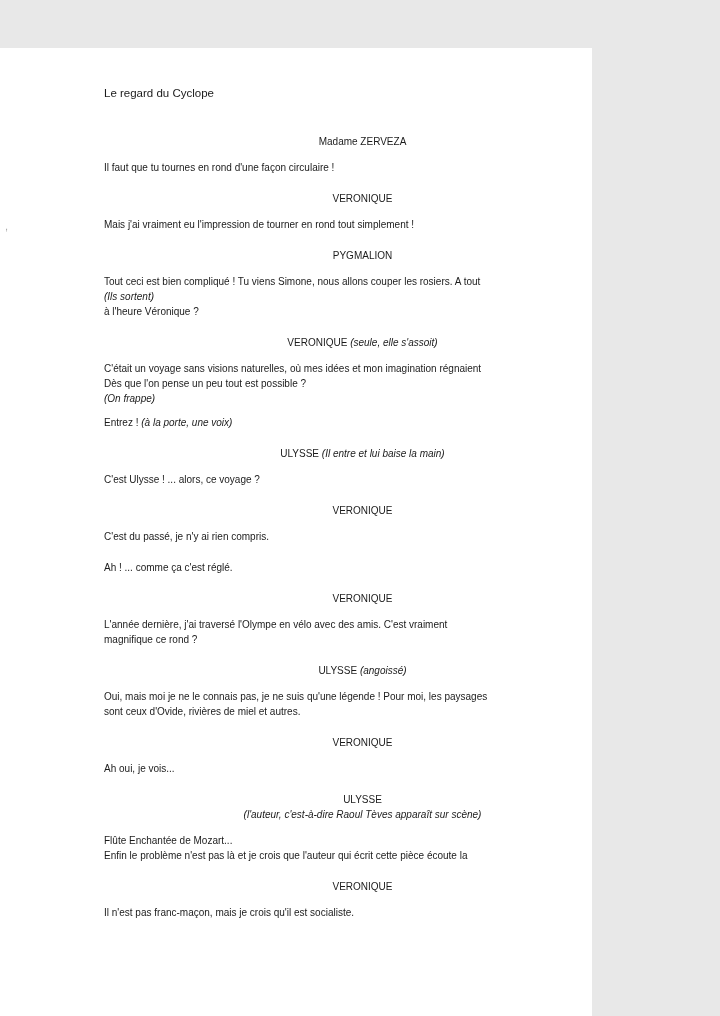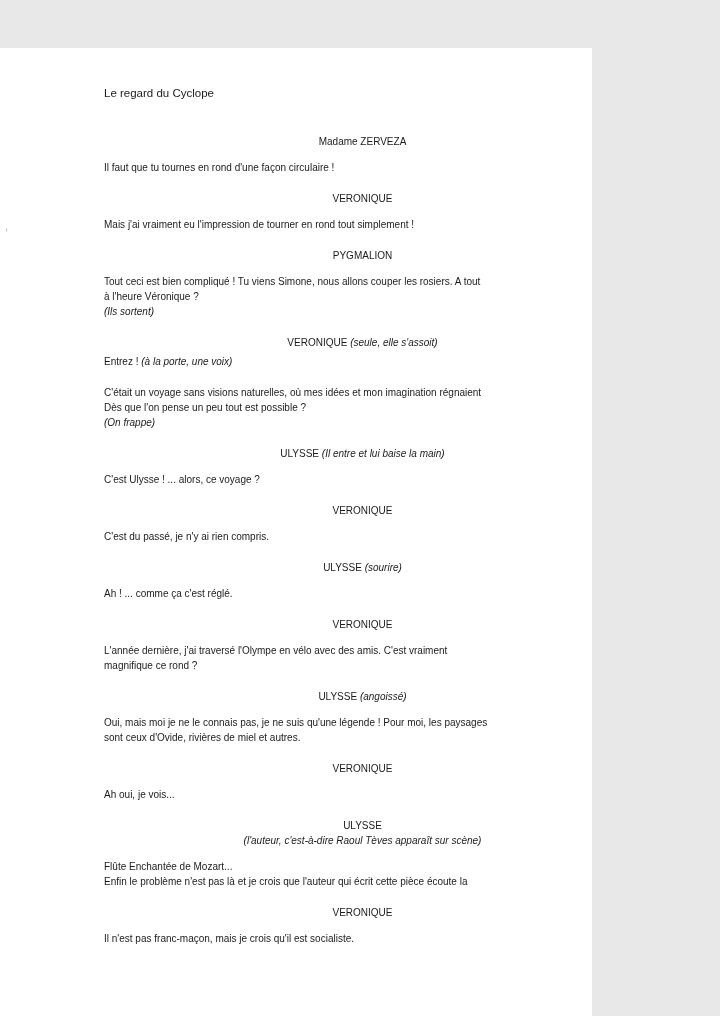--- a/index.html
+++ b/index.html
@@ -77,48 +77,45 @@
         <div class="line"><span>VERONIQUE</span></div>
       </div>
       <div class="speech">
         <div class="line"><span>Mais j'ai vraiment eu l'impression de tourner en rond tout simplement !</span></div>
       </div>
       <div class="cue">
         <div class="line"><span>PYGMALION</span></div>
       </div>
       <div class="speech">
         <div class="line"><span>Tout ceci est bien compliqué ! Tu viens Simone, nous allons couper les rosiers. A tout</span></div>
+        <div class="line"><em>(Ils sortent)</em></div>
         <div class="line"><span>à l'heure Véronique ?</span></div>
-        <div class="line"><em>(Ils sortent)</em></div>
       </div>
       <div class="cue">
         <div class="line"><span>VERONIQUE</span> <em>(seule, elle s'assoit)</em></div>
-      </div>
-      <div class="speech tight">
-        <div class="line"><span>Entrez ! </span><em>(à la porte, une voix)</em></div>
       </div>
       <div class="speech">
         <div class="line"><span>C'était un voyage sans visions naturelles, où mes idées et mon imagination régnaient</span></div>
         <div class="line"><span>Dès que l'on pense un peu tout est possible ?</span></div>
         <div class="line"><em>(On frappe)</em></div>
+      </div>
+      <div class="speech tight">
+        <div class="line"><span>Entrez ! </span><em>(à la porte, une voix)</em></div>
       </div>
       <div class="cue">
         <div class="line"><span>ULYSSE</span> <em>(Il entre et lui baise la main)</em></div>
       </div>
       <div class="speech">
         <div class="line"><span>C'est Ulysse ! ... alors, ce voyage ?</span></div>
       </div>
       <div class="cue">
         <div class="line"><span>VERONIQUE</span></div>
       </div>
       <div class="speech">
         <div class="line"><span>C'est du passé, je n'y ai rien compris.</span></div>
-      </div>
-      <div class="cue">
-        <div class="line"><span>ULYSSE</span> <em>(sourire)</em></div>
       </div>
       <div class="speech">
         <div class="line"><span>Ah ! ... comme ça c'est réglé.</span></div>
       </div>
       <div class="cue">
         <div class="line"><span>VERONIQUE</span></div>
       </div>
       <div class="speech">
         <div class="line"><span>L'année dernière, j'ai traversé l'Olympe en vélo avec des amis. C'est vraiment</span></div>
         <div class="line"><span>magnifique ce rond ?</span></div>

